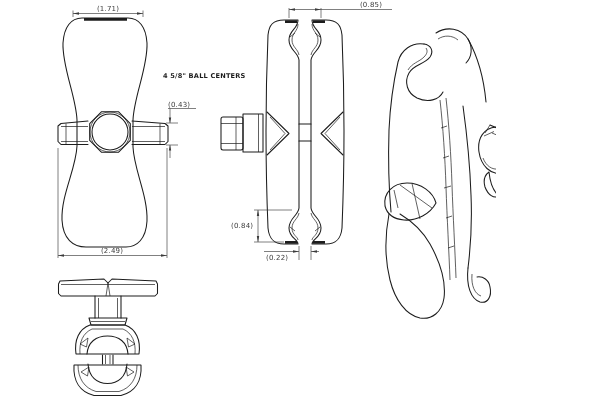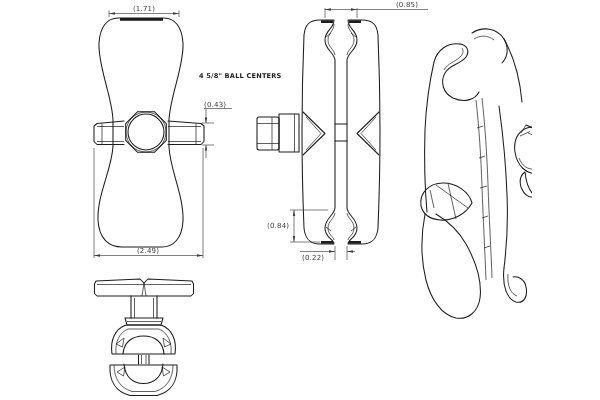--- a/index.html
+++ b/index.html
@@ -2,21 +2,20 @@
 <html style="--bg: #ffffff; --line: #1d1d1d; --dim: #3a3a3a;"><head>
 <meta charset="utf-8">
 <style>
   html,body{margin:0;padding:0;}
   .canvas{
     position:relative;
     width:496px;height:400px;
     background:var(--bg,#ffffff);
     overflow:hidden;
     font-family:"DejaVu Sans", sans-serif;
-    margin-left:36px;
   }
   svg{display:block;}
   .ln{stroke:var(--line,#1d1d1d);fill:none;stroke-width:1.05;stroke-linejoin:round;stroke-linecap:round;}
   .ln-thin{stroke:var(--line,#1d1d1d);fill:none;stroke-width:0.7;}
   .ln-thick{stroke:var(--line,#1d1d1d);fill:none;stroke-width:2.8;stroke-linecap:butt;}
   .dim{stroke:var(--dim,#3a3a3a);fill:none;stroke-width:0.65;}
   .arr{fill:var(--dim,#3a3a3a);stroke:none;}
   .dimtxt{
     font-family:"DejaVu Sans", sans-serif;
     font-size:7px;

